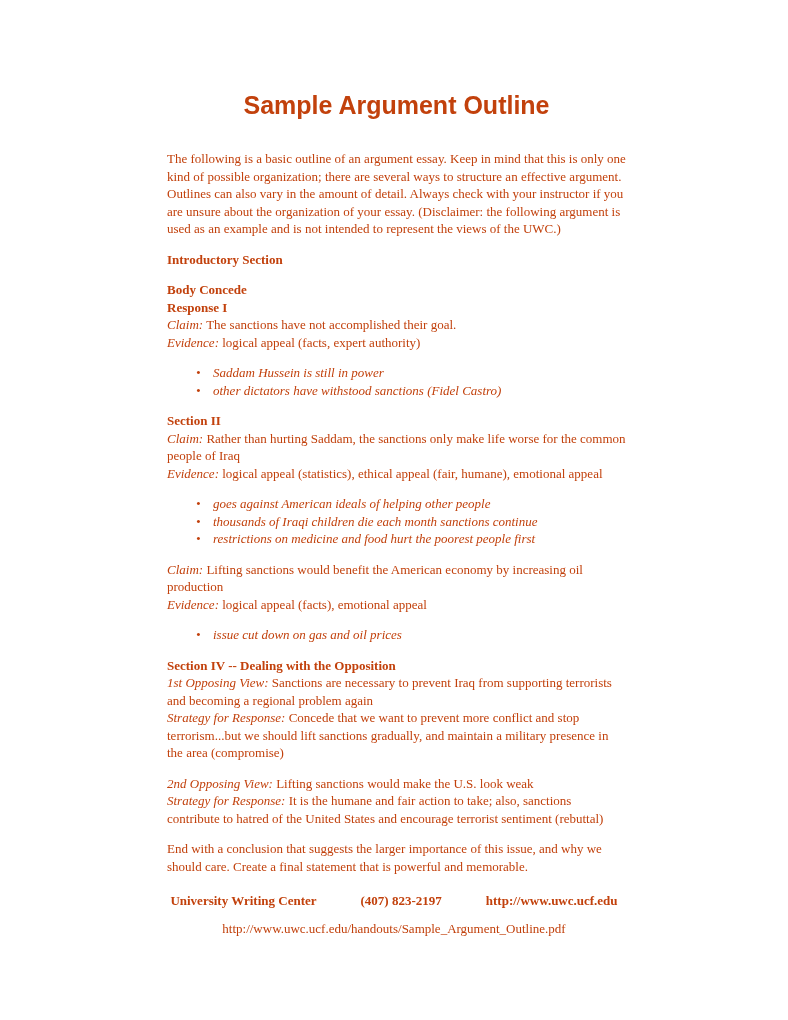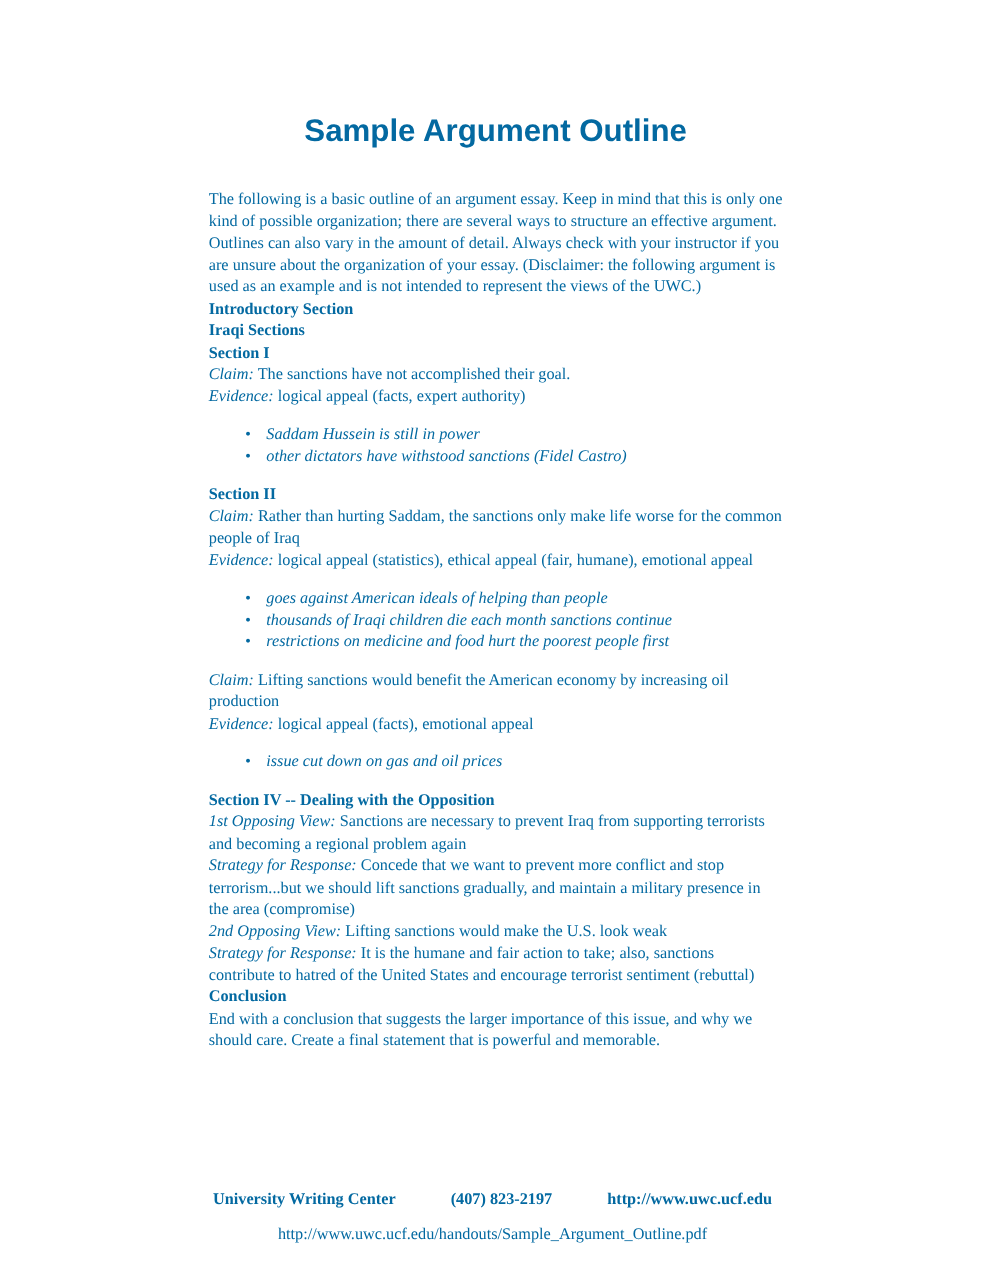--- a/index.html
+++ b/index.html
@@ -3,52 +3,52 @@
   <meta charset="utf-8">
   <style>
     * { margin: 0; padding: 0; box-sizing: border-box; }
     html, body { background: #ffffff; }
     .page {
       position: relative;
       width: 688px;
       height: 1020px;
       margin: 0 auto;
       background: #ffffff;
-      color: #0369a1;
+      color: #c2410c;
       font-family: "Liberation Serif", serif;
       font-size: 13px;
       line-height: 17.5px;
       padding: 91px 112px 0 117px;
       overflow: hidden;
     }
     .title {
       font-family: "Liberation Sans", sans-serif;
       font-weight: bold;
       font-size: 25px;
       line-height: 28px;
       text-align: center;
       letter-spacing: 0px;
     }
     .intro { margin-top: 31px; }
-    .block { }
+    .block { margin-top: 13px; }
     .b { font-weight: bold; }
     .i { font-style: italic; }
     ul.bullets { list-style: none; margin: 13px 0; font-style: italic; }
     ul.bullets li { position: relative; padding-left: 46px; }
     ul.bullets li::before {
       content: "\2022";
       position: absolute;
       left: 29px;
       top: 0;
     }
     .footer {
       position: absolute;
       left: 0;
       right: 0;
-      top: 950px;
+      top: 892px;
       text-align: center;
     }
     .footer-line1 {
       display: flex;
       justify-content: center;
       gap: 44px;
       font-weight: bold;
     }
     .footer-line2 { margin-top: 10px; }
   </style>
@@ -59,39 +59,39 @@
 
   <h1 class="title">Sample Argument Outline</h1>
 
   <p class="intro">The following is a basic outline of an argument essay. Keep in mind that this is only one kind of possible organization; there are several ways to structure an effective argument. Outlines can also vary in the amount of detail. Always check with your instructor if you are unsure about the organization of your essay.  (Disclaimer: the following argument is used as an example and is not intended to represent the views of the UWC.)</p>
 
   <section class="block">
     <p class="b">Introductory Section</p>
   </section>
 
   <section class="block">
-    <p class="b">Iraqi Sections</p>
-    <p class="b">Section I</p>
+    <p class="b">Body Concede</p>
+    <p class="b">Response I</p>
     <p><span class="i">Claim:</span><span> The sanctions have not accomplished their goal.</span></p>
     <p><span class="i">Evidence:</span><span> logical appeal (facts, expert authority)</span></p>
   </section>
 
   <ul class="bullets">
     <li>Saddam Hussein is still in power</li>
     <li>other dictators have withstood sanctions (Fidel Castro)</li>
   </ul>
 
   <section class="block">
     <p class="b">Section II</p>
     <p><span class="i">Claim:</span><span> Rather than hurting Saddam, the sanctions only make life worse for the common people of Iraq</span></p>
     <p><span class="i">Evidence:</span><span> logical appeal (statistics), ethical appeal (fair, humane), emotional appeal</span></p>
   </section>
 
   <ul class="bullets">
-    <li>goes against American ideals of helping than people</li>
+    <li>goes against American ideals of helping other people</li>
     <li>thousands of Iraqi children die each month sanctions continue</li>
     <li>restrictions on medicine and food hurt the poorest people first</li>
   </ul>
 
   <section class="block">
     <p><span class="i">Claim:</span><span> Lifting sanctions would benefit the American economy by increasing oil production</span></p>
     <p><span class="i">Evidence:</span><span> logical appeal (facts), emotional appeal</span></p>
   </section>
 
   <ul class="bullets">
@@ -103,21 +103,20 @@
     <p><span class="i">1st Opposing View:</span><span> Sanctions are necessary to prevent Iraq from supporting terrorists and becoming a regional problem again</span></p>
     <p><span class="i">Strategy for Response:</span><span> Concede that we want to prevent more conflict and stop terrorism...but we should lift sanctions gradually, and maintain a military presence in the area (compromise)</span></p>
   </section>
 
   <section class="block">
     <p><span class="i">2nd Opposing View:</span><span> Lifting sanctions would make the U.S. look weak</span></p>
     <p><span class="i">Strategy for Response:</span><span> It is the humane and fair action to take; also, sanctions contribute to hatred of the United States and encourage terrorist sentiment (rebuttal)</span></p>
   </section>
 
   <section class="block">
-    <p class="b">Conclusion</p>
     <p>End with a conclusion that suggests the larger importance of this issue, and why we should care. Create a final statement that is powerful and memorable.</p>
   </section>
 
   <div class="footer">
     <div class="footer-line1">
       <span>University Writing Center</span>
       <span>(407) 823-2197</span>
       <span>http://www.uwc.ucf.edu</span>
     </div>
     <div class="footer-line2">http://www.uwc.ucf.edu/handouts/Sample_Argument_Outline.pdf</div>

